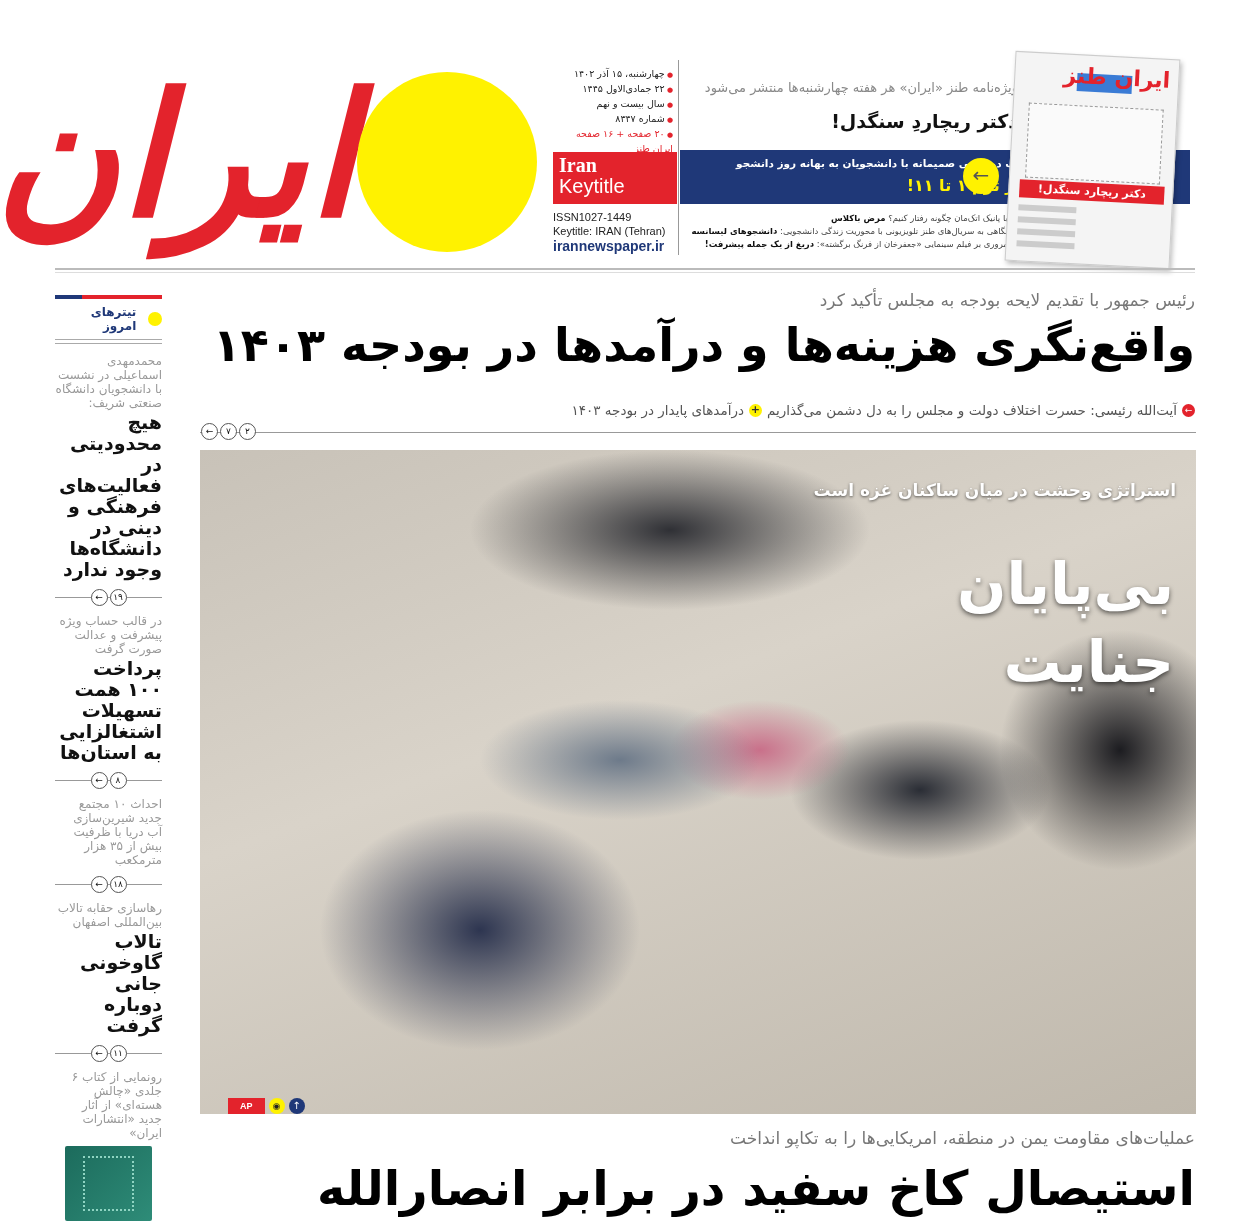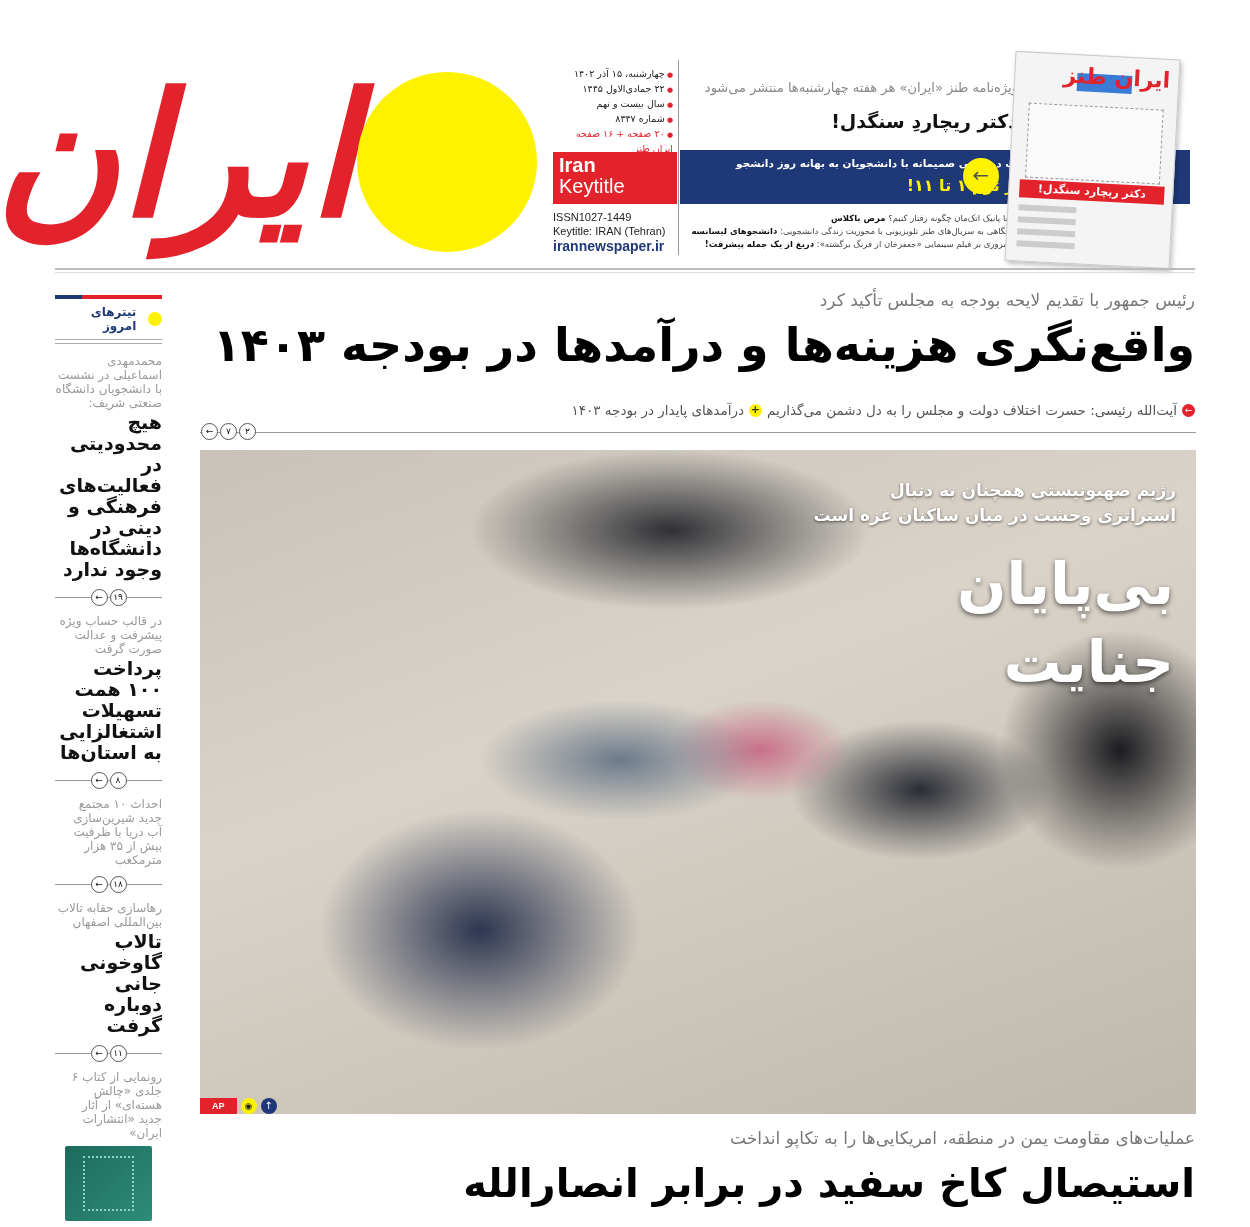--- a/index.html
+++ b/index.html
@@ -13,21 +13,21 @@
     font-family: "DejaVu Serif", serif; font-size: 170px; line-height: 200px;
     color: #e3232c; font-weight: bold; direction: rtl; text-align: center;
     font-style: italic; letter-spacing: -6px;
   }
   .sun { position: absolute; left: 357px; top: 72px; width: 180px; height: 180px; border-radius: 50%; background: #fff200; }
   .meta-list { position: absolute; left: 553px; top: 67px; width: 120px; direction: rtl; font-size: 9.5px; line-height: 13px; color: #222; }
   .meta-list div::before { content: "● "; color: #e3232c; font-size: 7px; }
   .meta-list .red { color: #e3232c; }
   .meta-divider { position: absolute; left: 678px; top: 60px; width: 1px; height: 195px; background: #999; }
   .iran-box { position: absolute; left: 553px; top: 152px; width: 124px; height: 52px; background: #e3232c; color: #fff; font-family: "Liberation Sans", sans-serif; padding: 3px 6px; }
-  .iran-box .b1 { font-weight: bold; font-size: 20px; line-height: 20px; }
+  .iran-box .b1 { font-weight: bold; font-size: 20px; line-height: 20px; font-family: Liberation Serif, serif; }
   .iran-box .b2 { font-size: 20px; line-height: 22px; }
   .issn { position: absolute; left: 553px; top: 210px; font-family: "Liberation Sans", sans-serif; font-size: 11px; line-height: 14px; color: #222; }
   .site { position: absolute; left: 553px; top: 238px; font-family: "Liberation Sans", sans-serif; font-size: 14px; font-weight: bold; color: #1f3878; }
 
   .supp-kicker { position: absolute; right: 232px; top: 80px; font-size: 13px; color: #888; direction: rtl; }
   .supp-title { position: absolute; right: 232px; top: 110px; font-size: 19px; font-weight: bold; direction: rtl; color: #111; }
   .blue-band { position: absolute; left: 680px; top: 150px; width: 510px; height: 54px; background: #1f3878; }
   .band-text1 { position: absolute; right: 230px; top: 157px; color: #fff; font-size: 10.5px; font-weight: bold; direction: rtl; }
   .band-text2 { position: absolute; right: 230px; top: 176px; color: #fff200; font-size: 16px; font-weight: bold; direction: rtl; }
   .arrow-circle { position: absolute; left: 963px; top: 158px; width: 36px; height: 36px; border-radius: 50%; background: #fff200; color: #555; text-align: center; line-height: 34px; font-size: 20px; }
@@ -73,25 +73,25 @@
       radial-gradient(ellipse 90px 50px at 560px 300px, #c9708a 0%, transparent 100%),
       radial-gradient(ellipse 130px 70px at 720px 340px, #2a2d35 0%, transparent 100%),
       radial-gradient(ellipse 120px 120px at 920px 300px, #1c1c20 0%, transparent 100%),
       radial-gradient(ellipse 160px 120px at 280px 480px, #2d3550 0%, transparent 100%),
       radial-gradient(ellipse 200px 80px at 470px 80px, #2f3035 0%, transparent 100%),
       linear-gradient(160deg, #c8c2b8 0%, #d9d3c9 40%, #bfb8ac 100%);
   }
   .photo-deck { position: absolute; right: 20px; top: 28px; color: #fff; font-size: 17px; font-weight: bold; direction: rtl; text-align: right; line-height: 25px; text-shadow: 0 1px 3px rgba(0,0,0,.6); }
   .photo-title { position: absolute; right: 22px; top: 95px; color: #fff; font-size: 58px; font-weight: bold; direction: rtl; text-align: right; line-height: 78px; text-shadow: 0 2px 5px rgba(0,0,0,.6); }
   .photo-credit { position: absolute; left: 0; bottom: 0; height: 17px; display: flex; align-items: center; gap: 4px; }
-  .credit-ap { background: #e3232c; color: #fff; font-family: "Liberation Sans", sans-serif; font-weight: bold; font-size: 9px; padding: 0 12px; height: 16px; line-height: 17px; }
+  .credit-ap { background: #e3232c; color: #fff; font-family: "Liberation Sans", sans-serif; font-weight: bold; font-size: 9px; padding: 0 12px; height: 16px; line-height: 17px; margin-left: 28px; }
   .cam-icon { width: 16px; height: 16px; border-radius: 50%; background: #fff200; color: #222; font-size: 9px; text-align: center; line-height: 16px; }
   .up-icon { width: 16px; height: 16px; border-radius: 50%; background: #1f3878; color: #fff; font-size: 10px; text-align: center; line-height: 16px; }
   .kicker2 { position: absolute; right: 55px; top: 1128px; font-size: 17px; color: #777; direction: rtl; }
-  .headline2 { position: absolute; right: 55px; top: 1160px; font-size: 40px; font-weight: bold; color: #000; direction: rtl; white-space: nowrap; }
+  .headline2 { position: absolute; right: 55px; top: 1160px; font-size: 48px; font-weight: bold; color: #000; direction: rtl; white-space: nowrap; }
 </style>
 </head>
 <body>
 
 <div class="logo-text">ایران</div>
 <div class="sun"></div>
 
 <div class="meta-list">
   <div>چهارشنبه، ۱۵ آذر ۱۴۰۲</div>
   <div>۲۲ جمادی‌الاول ۱۴۴۵</div>
@@ -202,21 +202,20 @@
   <span>درآمدهای پایدار در بودجه ۱۴۰۳</span>
 </div>
 <div class="main-pgref">
   <span>۲</span>
   <span>۷</span>
   <span>←</span>
 </div>
 
 <div class="photo">
   <div class="photo-deck">
-    <div>رژیم صهیونیستی همچنان به دنبال</div>
     <div>استراتژی وحشت در میان ساکنان غزه است</div>
   </div>
   <div class="photo-title">
     <div>بی‌پایان</div>
     <div>جنایت</div>
   </div>
   <div class="photo-credit">
     <span class="credit-ap">AP</span>
     <span class="cam-icon">◉</span>
     <span class="up-icon">↑</span>

